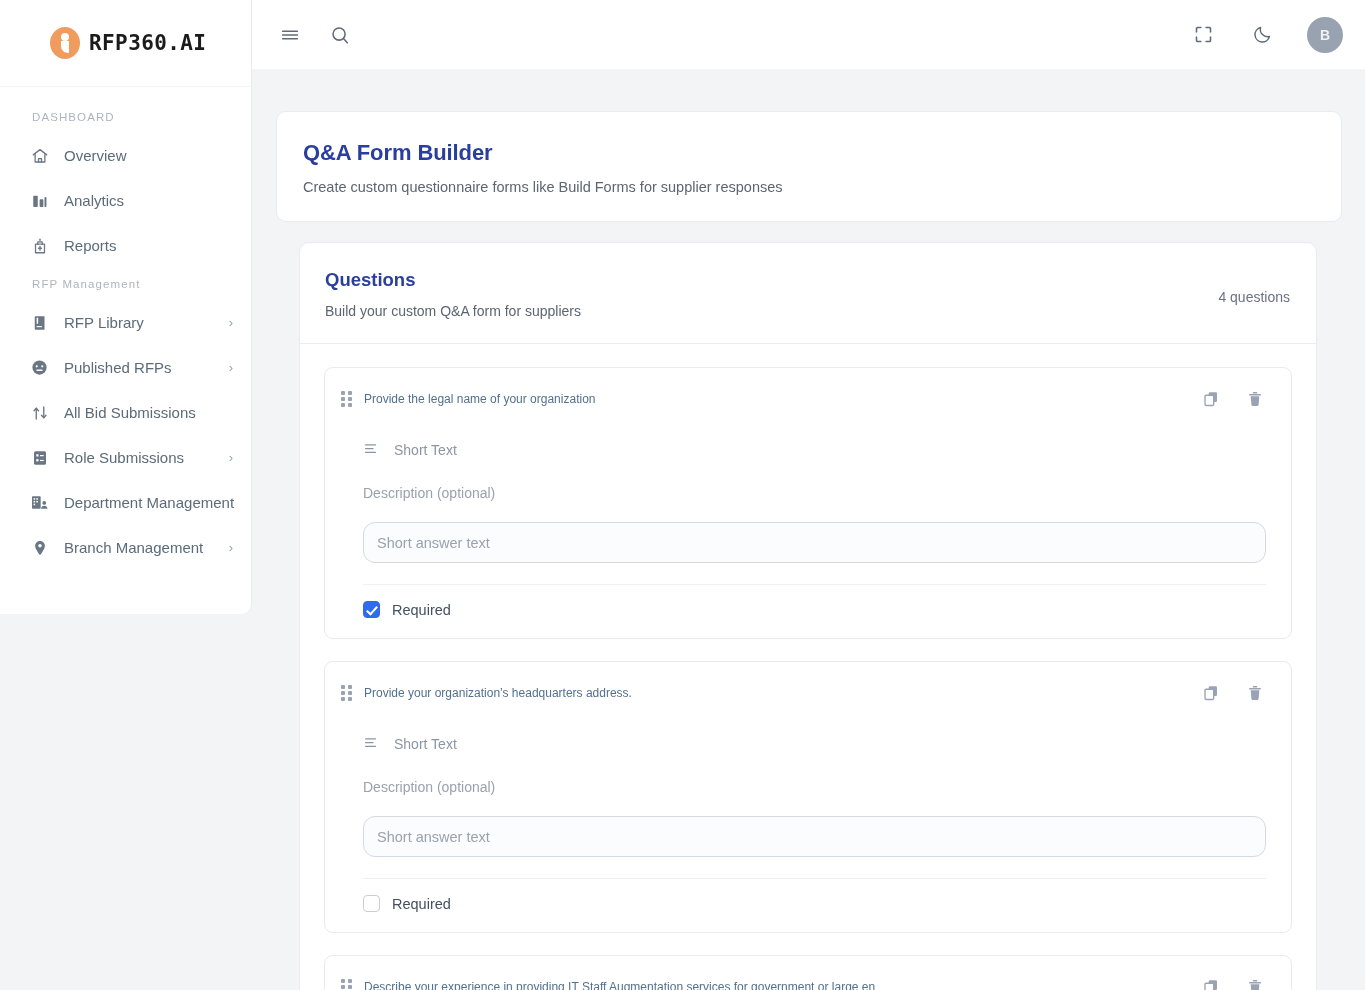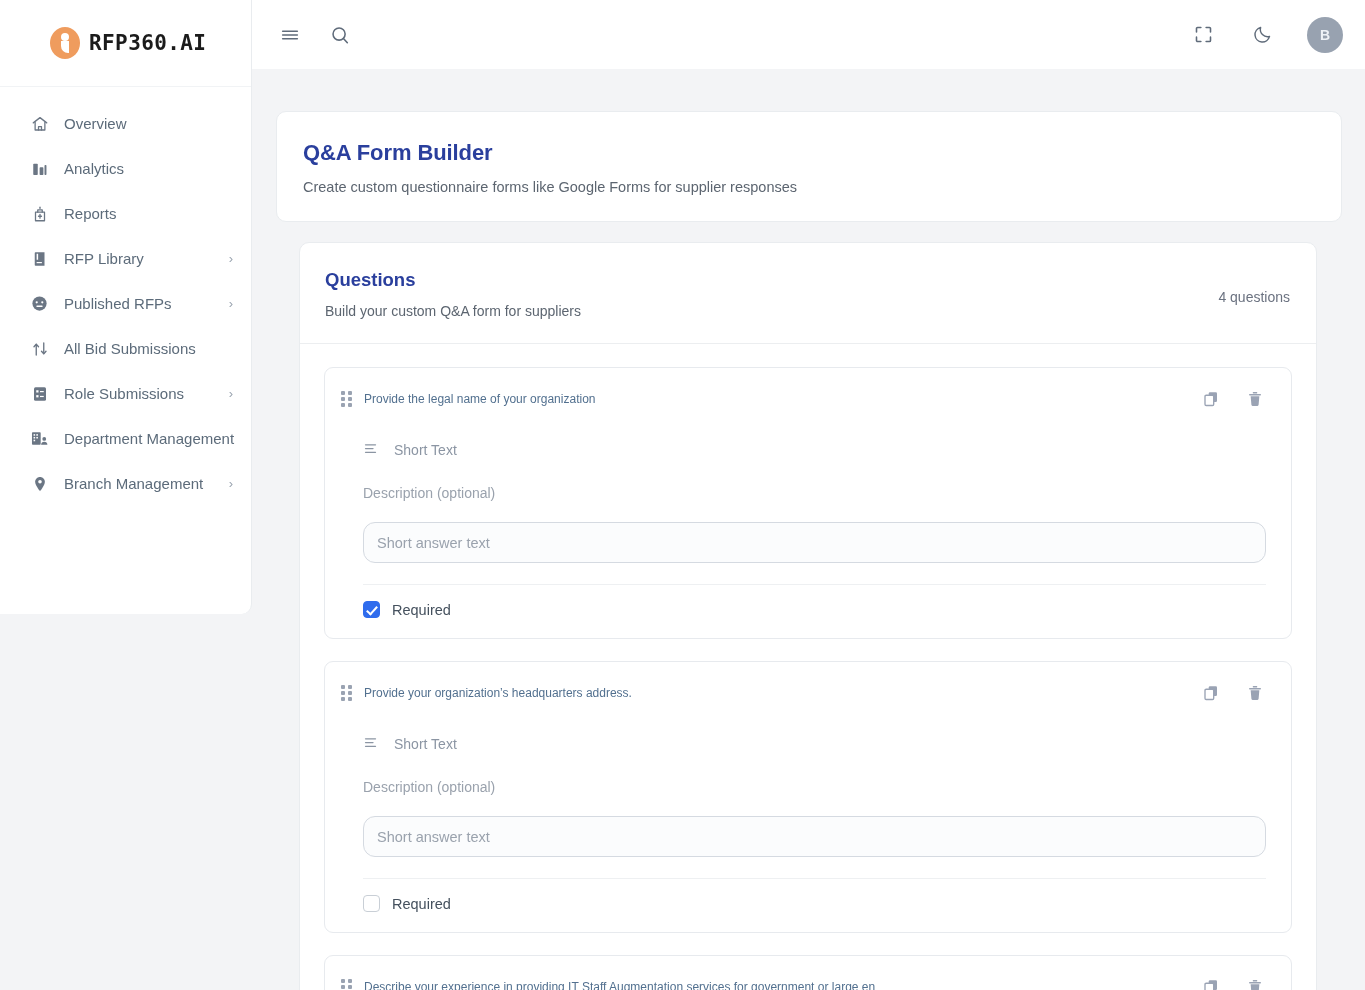--- a/index.html
+++ b/index.html
@@ -338,20 +338,21 @@
 
   <aside class="sidebar">
 
     <div class="brand">
       <span class="brand-mark"></span>
       <span class="brand-text">RFP360.AI</span>
     </div>
 
     <nav class="nav">
 
+      <div class="nav-section caps">DASHBOARD</div>
 
       <div class="nav-item">
         <span class="nav-icon">
           <svg width="18" height="18" viewBox="0 0 24 24" fill="none" stroke="currentColor" stroke-width="1.7" stroke-linecap="round" stroke-linejoin="round">
               <path d="M3 10.5 12 3.5l9 7"></path>
               <path d="M5.5 9.8V20h13V9.8"></path>
               <path d="M10 20v-4.5h4V20"></path>
             </svg>
         </span>
         <span class="nav-label">Overview</span>
@@ -374,20 +375,21 @@
               <path d="M6 9.5h12V21H6z"></path>
               <path d="M9 9.5V6.5h6v3"></path>
               <path d="M12 3v1.6"></path>
               <path d="M12 12.5v5"></path>
               <path d="M10 15h4"></path>
             </svg>
         </span>
         <span class="nav-label">Reports</span>
       </div>
 
+      <div class="nav-section">RFP Management</div>
 
       <div class="nav-item">
         <span class="nav-icon">
           <svg width="18" height="18" viewBox="0 0 24 24" fill="currentColor">
               <path d="M6 3h12v18H6a1 1 0 0 1-1-1V4a1 1 0 0 1 1-1z"></path>
               <rect x="7.5" y="16" width="7" height="1.6" fill="#fff"></rect>
               <rect x="7.5" y="5" width="2" height="8" fill="#fff"></rect>
             </svg>
         </span>
         <span class="nav-label">RFP Library</span>
@@ -495,21 +497,21 @@
           </svg>
       </span>
       <span class="avatar">B</span>
     </div>
   </header>
 
   <main class="main">
 
     <section class="card page-head">
       <h1 class="page-title">Q&amp;A Form Builder</h1>
-      <p class="page-sub">Create custom questionnaire forms like Google Forms for supplier responses</p>
+      <p class="page-sub">Create custom questionnaire forms like Build Forms for supplier responses</p>
     </section>
 
     <section class="card questions-card">
       <div class="questions-head">
         <div>
           <h2 class="questions-title">Questions</h2>
           <p class="questions-sub">Build your custom Q&amp;A form for suppliers</p>
         </div>
         <div class="questions-count">4 questions</div>
       </div>

